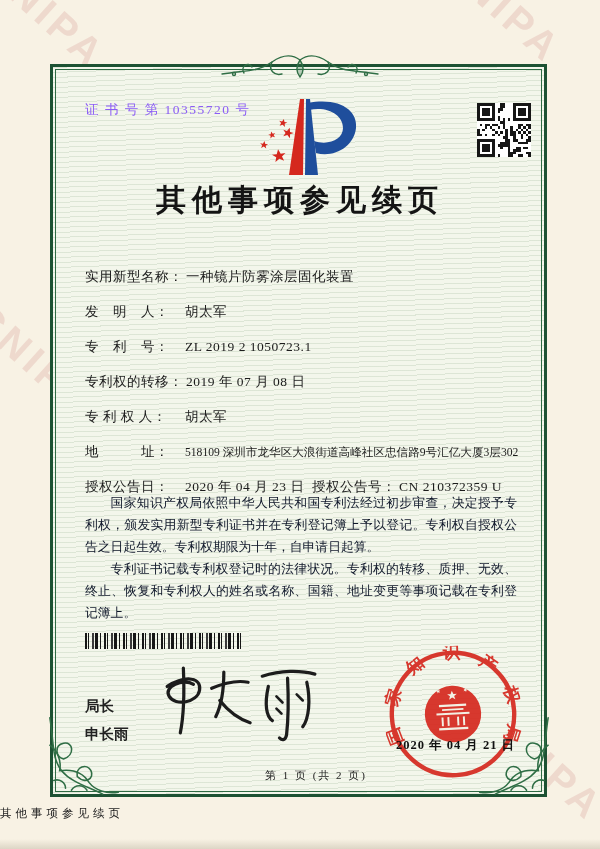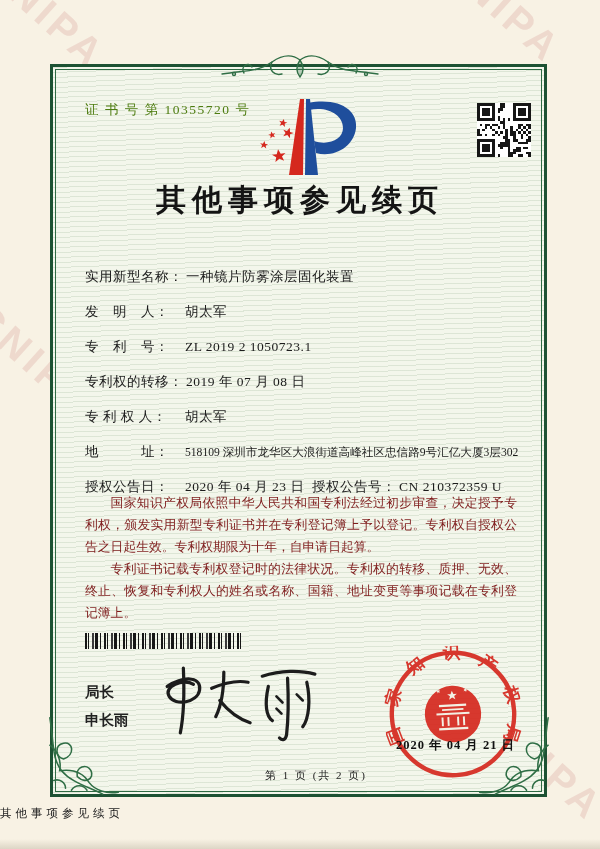--- a/index.html
+++ b/index.html
@@ -25,55 +25,55 @@
     background-color:#f3f6eb;
     background-image:repeating-linear-gradient(178deg,
       rgba(140,170,135,0.22) 0px, rgba(140,170,135,0.22) 1px,
       transparent 1px, transparent 5px);
     z-index:2;
   }
   .frame-inner{position:absolute;inset:2px;border:1px solid #2e6a43;}
 
   .abs{position:absolute;z-index:3;}
 
-  .cert-no{left:85px;top:101px;font-size:13.5px;letter-spacing:1.5px;color:#4d7c0f;}
+  .cert-no{left:85px;top:101px;font-size:13.5px;letter-spacing:1.5px;color:#8b5cf6;}
 
   .logo{left:242px;top:95px;width:128px;height:86px;}
   .qr{left:477px;top:103px;width:54px;height:54px;}
 
   .page-title{
     left:0;width:600px;top:180px;text-align:center;
     font-size:30px;font-weight:700;letter-spacing:6px;color:#141414;
   }
 
   .fields{left:85px;top:256px;width:440px;}
   .field-row{position:absolute;left:0;white-space:nowrap;font-size:13.5px;margin-top:12px;}
   .flabel{display:inline-block;min-width:97px;letter-spacing:0.5px;}
   .fvalue{margin-left:3px;letter-spacing:0.5px;}
   .fvalue-addr{font-size:11.6px;letter-spacing:0;}
   .pair2{position:absolute;left:227px;top:0;white-space:nowrap;}
   .pair2 .flabel{min-width:0;}
 
   .body-text{
     left:85px;top:492px;width:432px;font-size:12.8px;line-height:1.72;
-    text-align:justify;color:#7f1d1d;
+    text-align:justify;color:#0f172a;
   }
   .body-text p{margin:0;text-indent:2em;}
 
   .barcode{
     left:85px;top:633px;width:156px;height:16px;
     background:repeating-linear-gradient(90deg,
       #161616 0 2px, transparent 2px 3px,
       #161616 3px 4px, transparent 4px 7px,
       #3a3a3a 7px 9px, transparent 9px 10px,
       #161616 10px 13px, transparent 13px 15px,
       #161616 15px 16px, transparent 16px 19px);
   }
 
-  .director{left:85px;top:678px;font-family:"Liberation Sans","DejaVu Sans",sans-serif;
+  .director{left:85px;top:692px;font-family:"Liberation Sans","DejaVu Sans",sans-serif;
     font-weight:bold;font-size:14.5px;line-height:28px;color:#222;}
   .signature{left:153px;top:660px;width:172px;height:86px;z-index:3;}
 
   .seal{left:385px;top:646px;width:136px;height:136px;z-index:4;transform:rotate(-3deg);}
   .seal-date{
     left:373px;top:737px;width:165px;text-align:center;z-index:5;
     font-size:12.5px;font-weight:600;letter-spacing:1px;color:#111;
   }
 
   .page-number{left:0;width:600px;top:768px;text-align:center;font-size:11px;letter-spacing:2px;margin-left:16px;}

